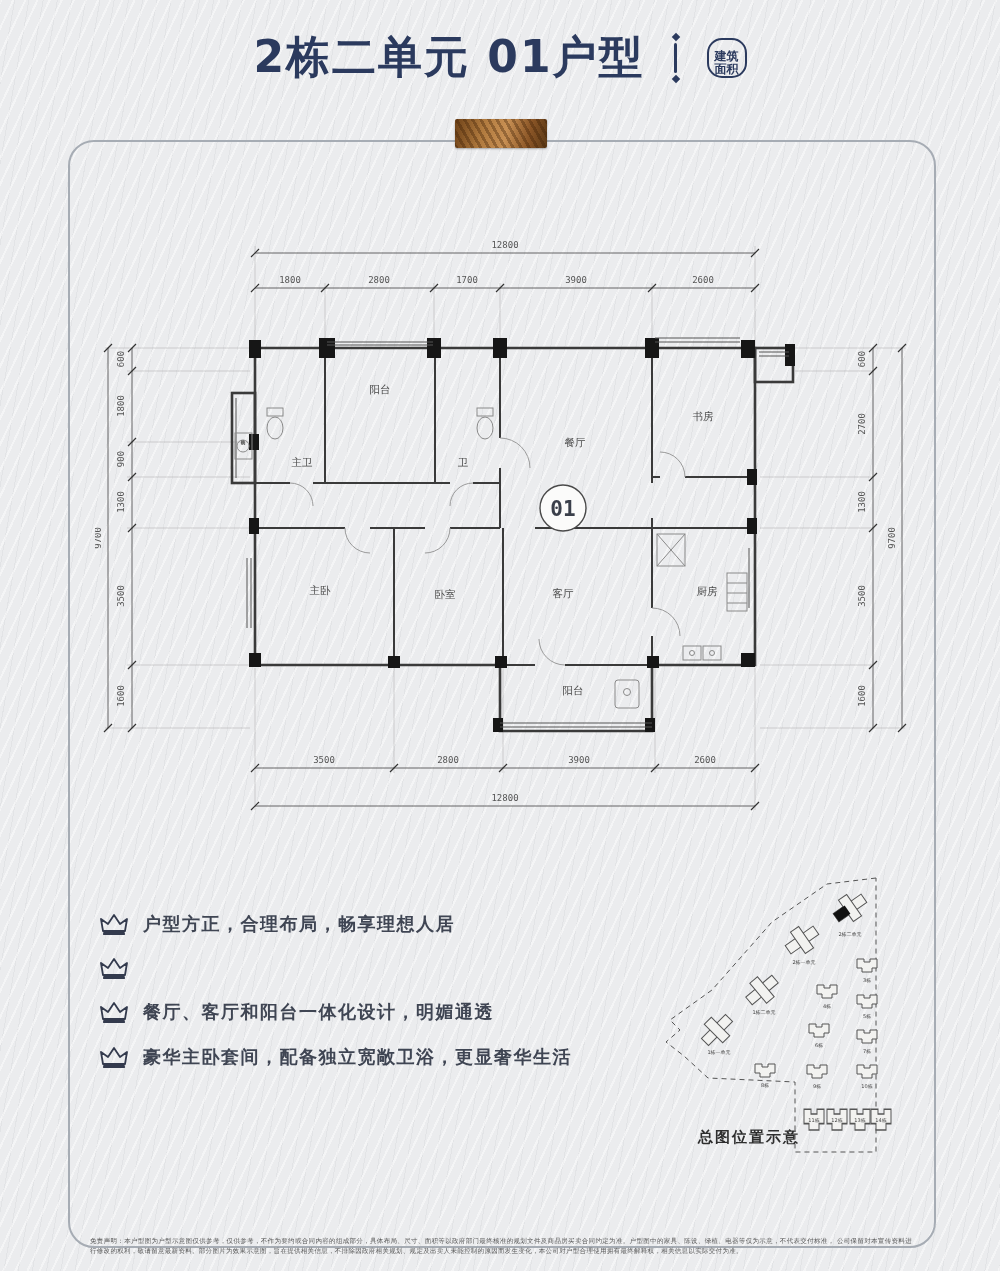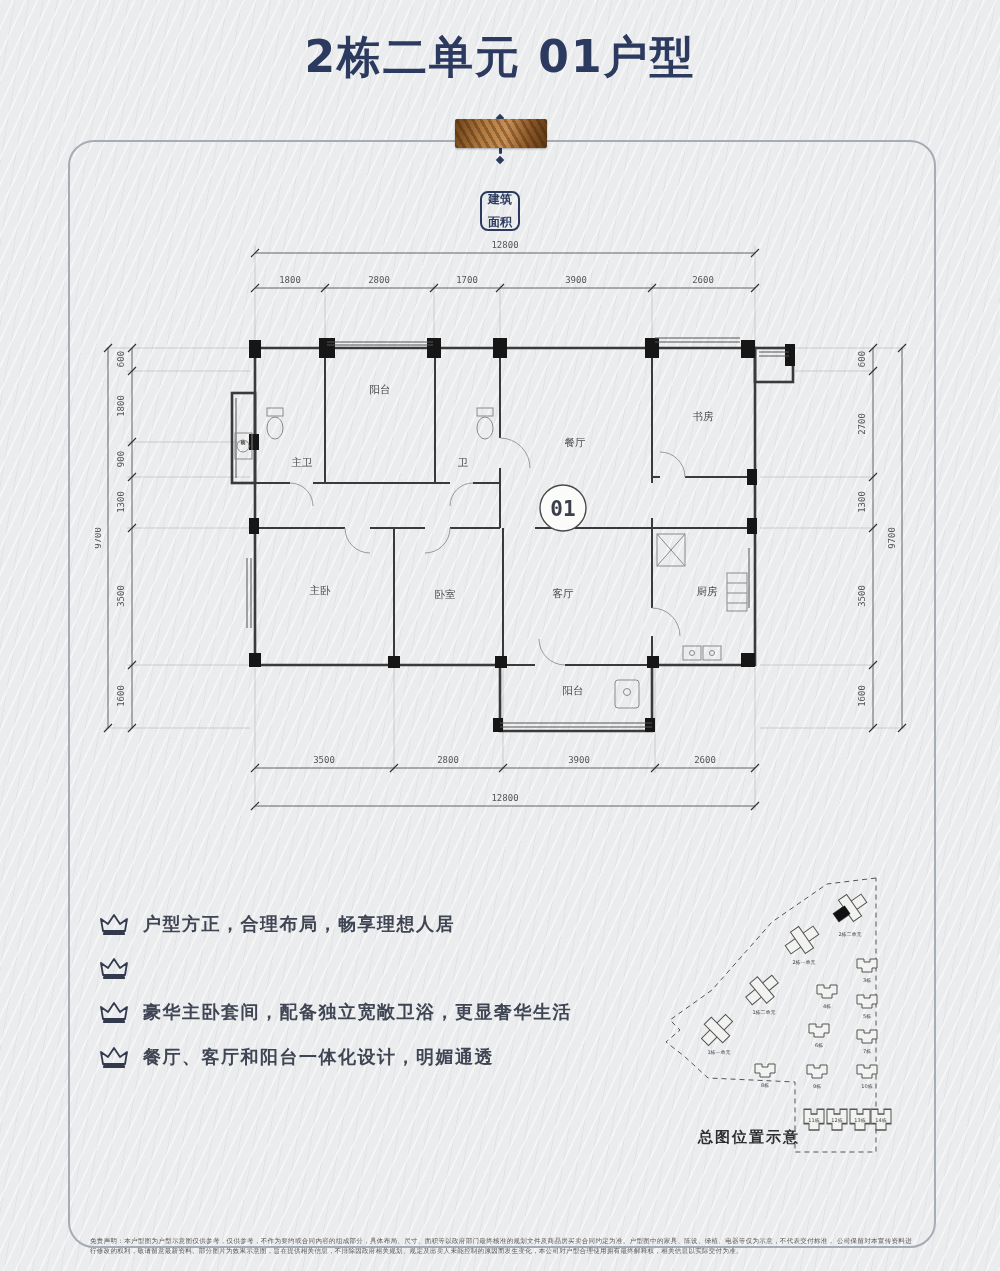--- a/index.html
+++ b/index.html
@@ -5,26 +5,26 @@
   html,body{margin:0;padding:0;background:#dfe0e2;}
   .page{
     position:relative;width:1000px;height:1271px;margin:0 auto;overflow:hidden;
     background:
       repeating-linear-gradient(115deg, rgba(255,255,255,.45) 0 2px, rgba(0,0,0,0) 2px 11px),
       repeating-linear-gradient(100deg, rgba(210,212,215,.35) 0 1px, rgba(0,0,0,0) 1px 14px),
       #ebecee;
     font-family:"DejaVu Sans","Liberation Sans",sans-serif;
   }
   
-  .header{position:absolute;top:28px;left:0;width:100%;display:flex;justify-content:center;align-items:center;gap:28px;color:#2b3a5e;flex-direction:column;}
+  .header{position:absolute;top:28px;left:0;width:100%;display:flex;justify-content:center;align-items:center;gap:28px;color:#2b3a5e;}
   .title-main{font-size:44px;font-weight:bold;letter-spacing:2px;}
   .divider{display:flex;flex-direction:column;align-items:center;gap:3px;}
   .divider .dot{width:6px;height:6px;background:#2b3a5e;transform:rotate(45deg);}
   .divider .bar{width:3px;height:30px;background:#2b3a5e;border-radius:2px;}
-  .area-badge{width:36px;height:36px;border:2px solid #2b3a5e;border-radius:8px;display:flex;flex-direction:column;justify-content:space-between;align-items:center;line-height:1.05;}
+  .area-badge{width:36px;height:36px;border:2px solid #2b3a5e;border-radius:15px;display:flex;flex-direction:column;justify-content:flex-end;align-items:center;line-height:1.05;}
   .area-badge span{font-size:12px;font-weight:bold;color:#2b3a5e;}
   .area-value{font-size:46px;font-weight:bold;letter-spacing:1px;}
   
   .card{position:absolute;left:68px;top:140px;width:864px;height:1104px;border:2px solid #a6acb4;border-radius:26px;}
   .wood-bar{
     position:absolute;left:455px;top:119px;width:92px;height:29px;border-radius:2px;z-index:3;
     background:
       repeating-linear-gradient(60deg, rgba(60,30,5,.35) 0 3px, rgba(0,0,0,0) 3px 7px),
       linear-gradient(100deg,#6e4218 0%,#b07a3e 30%,#c89054 55%,#8a5526 80%,#5c3a16 100%);
     box-shadow:0 1px 2px rgba(0,0,0,.3);
@@ -238,27 +238,27 @@
     </div>
     <div class="feature">
       <svg width="28" height="22" viewBox="0 0 28 22">
           <path d="M3,18 L1,6 L8,11 L14,2 L20,11 L27,6 L25,18 Z M4,20 H24 V21.5 H4 Z" fill="none" stroke="#333a4d" stroke-width="1.8" stroke-linejoin="round"></path>
         </svg>
     </div>
     <div class="feature">
       <svg width="28" height="22" viewBox="0 0 28 22">
           <path d="M3,18 L1,6 L8,11 L14,2 L20,11 L27,6 L25,18 Z M4,20 H24 V21.5 H4 Z" fill="none" stroke="#333a4d" stroke-width="1.8" stroke-linejoin="round"></path>
         </svg>
-      <span class="txt">豪华主卧套间，配备独立宽敞卫浴，更显奢华生活</span>
+      <span class="txt">餐厅、客厅和阳台一体化设计，明媚通透</span>
     </div>
     <div class="feature">
       <svg width="28" height="22" viewBox="0 0 28 22">
           <path d="M3,18 L1,6 L8,11 L14,2 L20,11 L27,6 L25,18 Z M4,20 H24 V21.5 H4 Z" fill="none" stroke="#333a4d" stroke-width="1.8" stroke-linejoin="round"></path>
         </svg>
-      <span class="txt">餐厅、客厅和阳台一体化设计，明媚通透</span>
+      <span class="txt">豪华主卧套间，配备独立宽敞卫浴，更显奢华生活</span>
     </div>
   </div>
 
   <svg class="siteplan" width="308" height="308" viewBox="0 0 308 308">
     <defs>
       <g id="twr">
         <path class="bld" d="M-10,-8 h7 v3 h6 v-3 h7 v9 h-5 v4 h-10 v-4 h-5 z"></path>
       </g>
       <g id="big">
         <rect class="bld" x="-17" y="-5" width="34" height="10"></rect>

